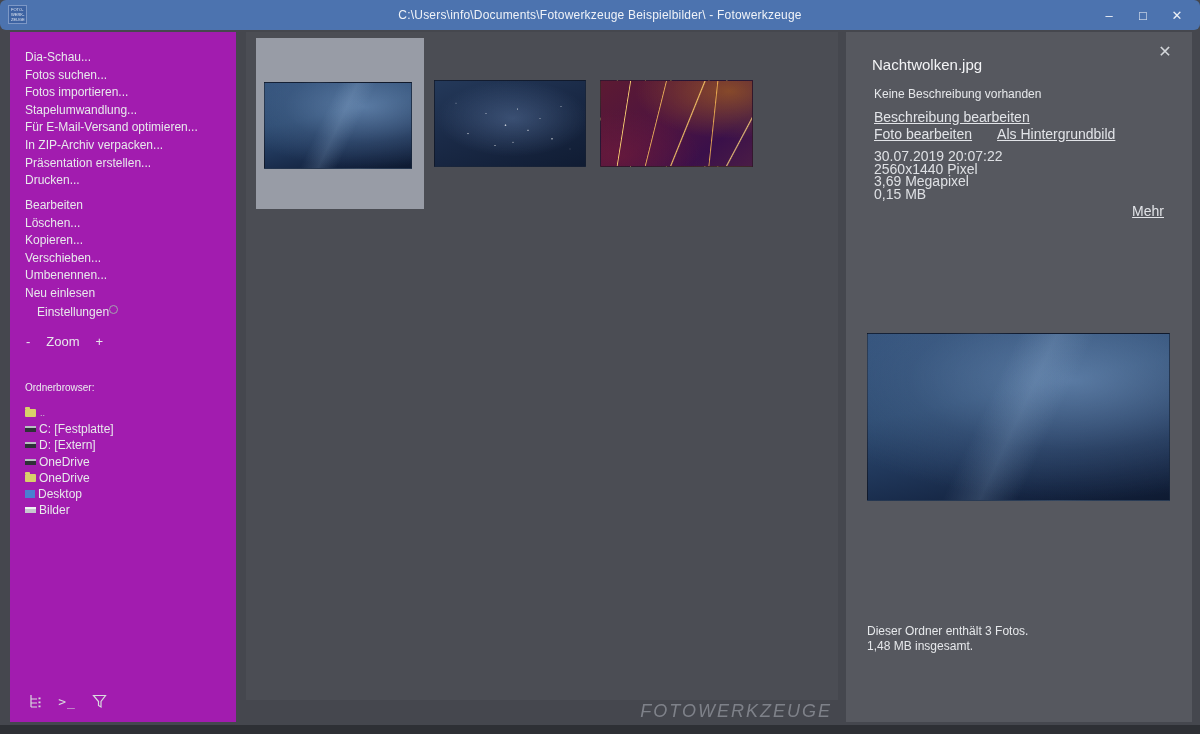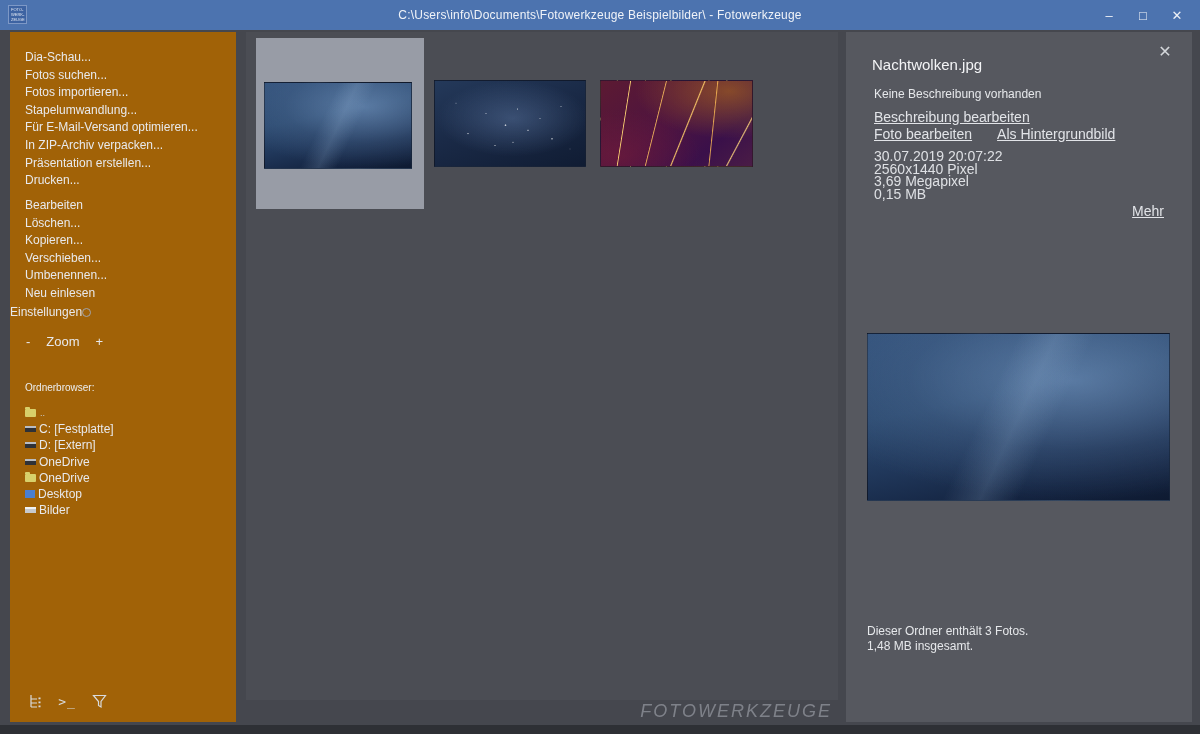--- a/index.html
+++ b/index.html
@@ -9,21 +9,21 @@
     background:#45474e;
     position:relative;
     color:#e6e7ea;
     -webkit-font-smoothing:antialiased;
   }
 
   
   .titlebar {
     position:absolute; left:0; top:0; width:1200px; height:30px;
     background:#4c73af;
-    display:flex; align-items:center;
+    display:flex; align-items:center;border-radius:6px;
   }
   .app-icon {
     position:absolute; left:8px; top:5px; width:19px; height:19px;
     background:#3d63a2; border:1px solid #7d98c6;
     display:flex; flex-direction:column; justify-content:center;
     padding-left:2px;
   }
   .app-icon span { font-size:4px; line-height:5px; color:#dfe6f2; letter-spacing:0; }
   .titlebar-title {
     flex:1; text-align:center; font-size:12px; color:#f0f3f8; letter-spacing:.2px;
@@ -33,21 +33,21 @@
     display:flex; align-items:center; gap:0;
   }
   .win-btn {
     width:34px; height:30px; display:flex; align-items:center; justify-content:center;
     color:#eef1f6; font-size:13px; cursor:default;
   }
 
   
   .sidebar {
     position:absolute; left:10px; top:32px; width:226px; height:690px;
-    background:#a16207;
+    background:#a21caf;
   }
   .center-panel {
     position:absolute; left:246px; top:32px; width:592px; height:668px;
     background:#4b4d54;
   }
   .details-panel {
     position:absolute; left:846px; top:32px; width:346px; height:690px;
     background:#56585f;
   }
   .window-bottom {
@@ -57,21 +57,21 @@
 
   
   .menu-group { position:absolute; left:15px; }
   .menu-group-1 { top:17px; }
   .menu-group-2 { top:165px; }
   .menu-item {
     font-size:12px; height:17.6px; line-height:17.6px; color:#e8e9ec;
     white-space:nowrap; cursor:default;
   }
   .settings-row {
-    position:absolute; left:0; top:273px; display:flex; align-items:center; gap:0;
+    position:absolute; left:27px; top:273px; display:flex; align-items:flex-start; gap:0;
     font-size:12px; color:#e8e9ec;
   }
   .settings-circle-icon {
     width:9px; height:9px; border:1.5px solid #a2a5ad; border-radius:50%;
     display:inline-block;
   }
   .zoom-row {
     position:absolute; left:14px; top:302px; display:flex; align-items:center;
     font-size:13px; color:#e8e9ec; gap:14px;
   }

